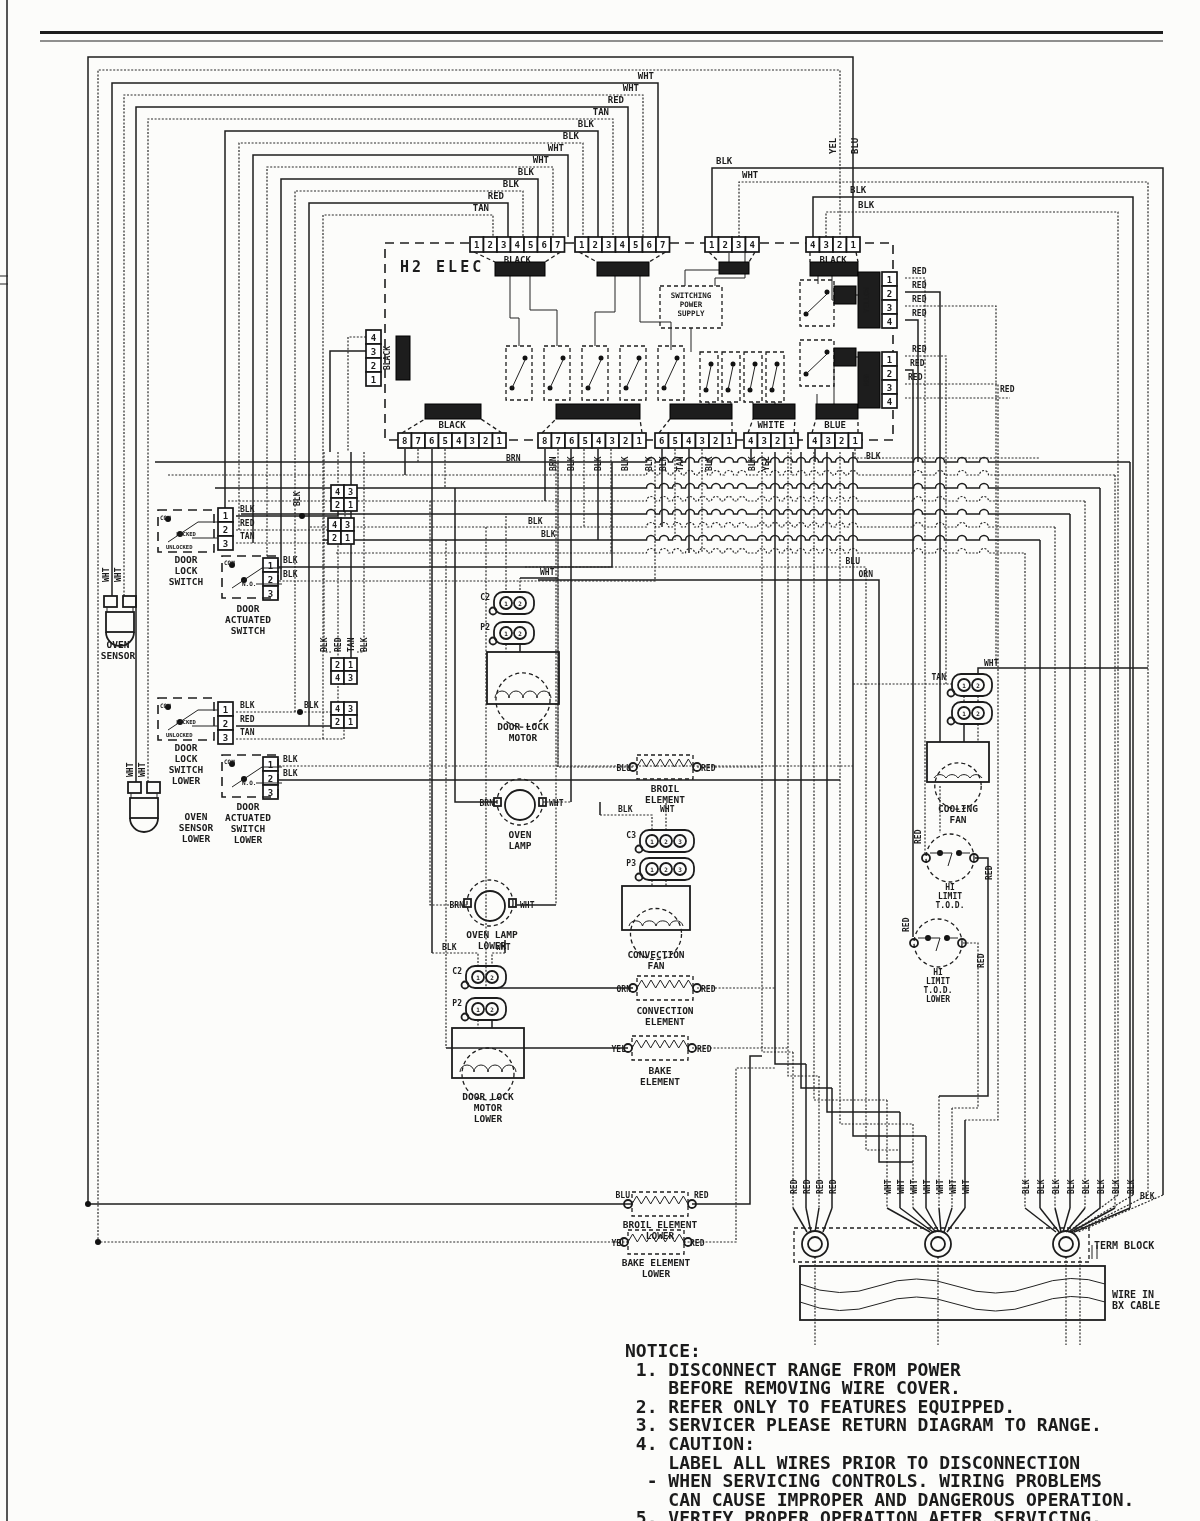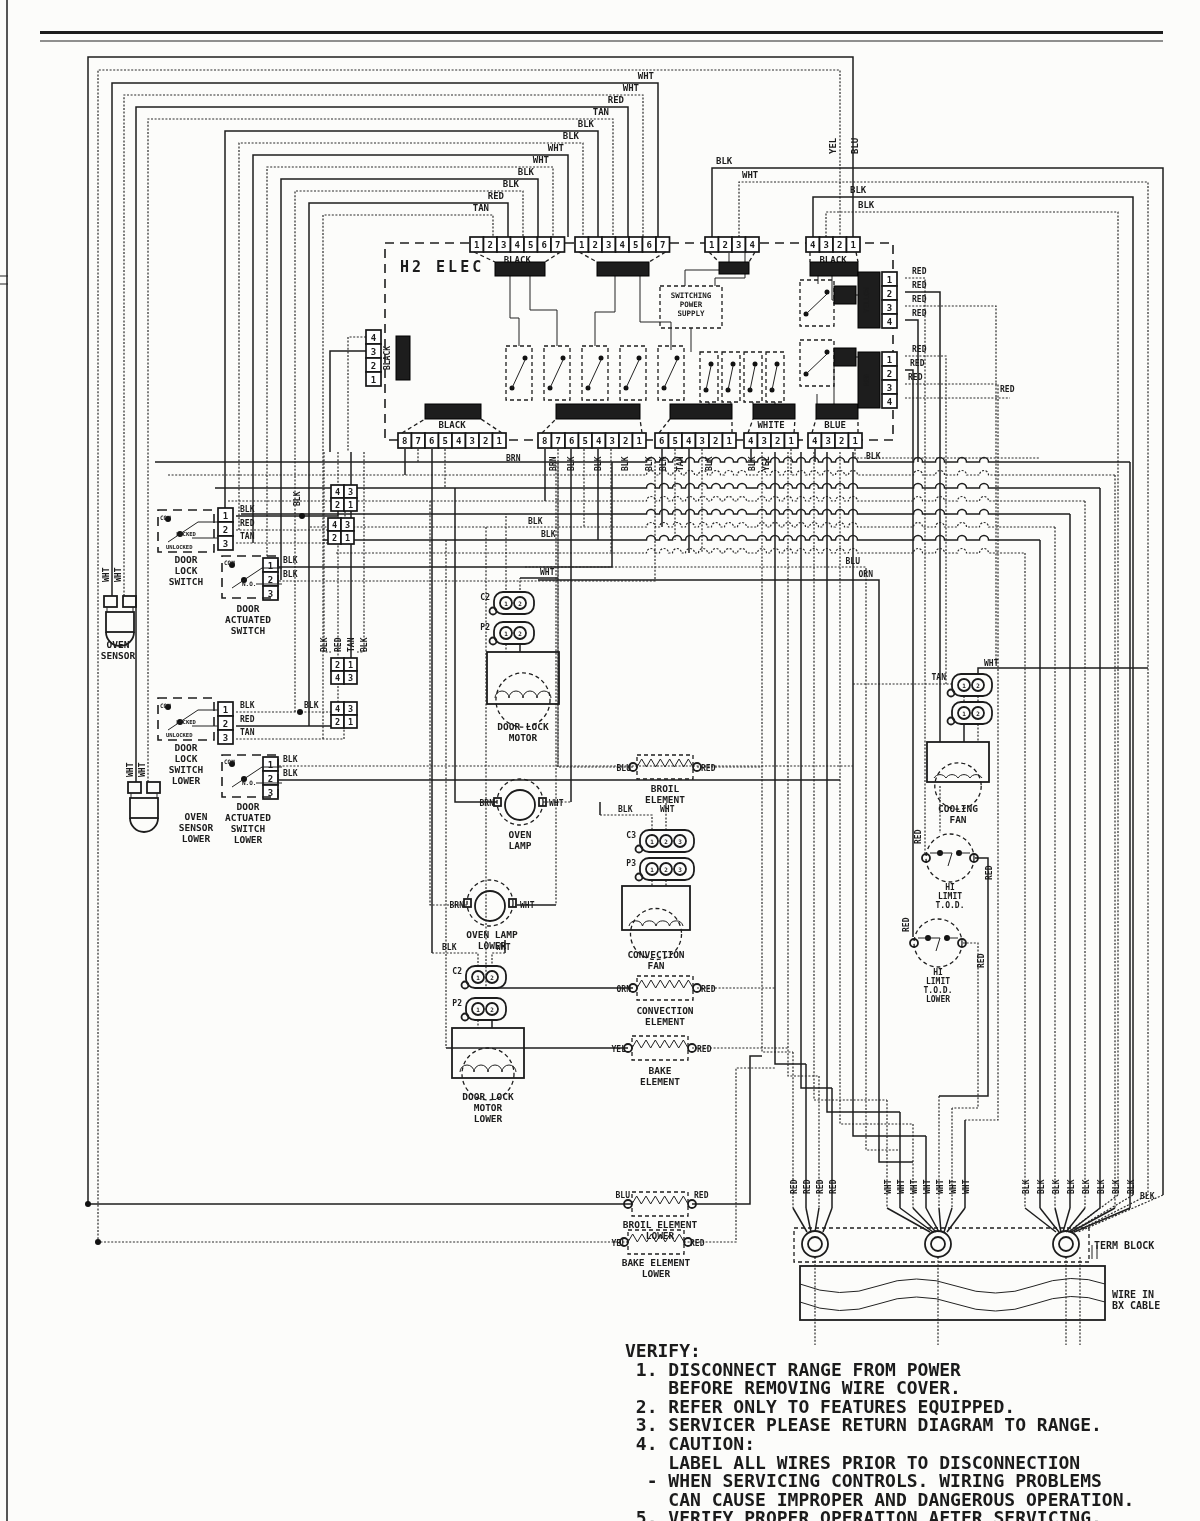--- a/index.html
+++ b/index.html
@@ -808,21 +808,21 @@
       <text x="176" y="536" font-size="5.5">LOCKED</text>
       <text x="166" y="549" font-size="5.5">UNLOCKED</text>
       <text x="224" y="565" font-size="6">COM</text>
       <text x="242" y="586" font-size="6">N.O.</text>
       <text x="160" y="708" font-size="6">COM</text>
       <text x="176" y="724" font-size="5.5">LOCKED</text>
       <text x="166" y="737" font-size="5.5">UNLOCKED</text>
       <text x="224" y="764" font-size="6">COM</text>
       <text x="242" y="785" font-size="6">N.O.</text>
     </svg>
-  <div id="notice" style="left:625px;top:1342px"><span>VERIFY:</span><span id="notice-lines">
+  <div id="notice" style="left:625px;top:1342px"><span>NOTICE:</span><span id="notice-lines">
  1. DISCONNECT RANGE FROM POWER
     BEFORE REMOVING WIRE COVER.
  2. REFER ONLY TO FEATURES EQUIPPED.
  3. SERVICER PLEASE RETURN DIAGRAM TO RANGE.
  4. CAUTION:
     LABEL ALL WIRES PRIOR TO DISCONNECTION
   - WHEN SERVICING CONTROLS. WIRING PROBLEMS
     CAN CAUSE IMPROPER AND DANGEROUS OPERATION.
  5. VERIFY PROPER OPERATION AFTER SERVICING.</span></div>
 </div>

